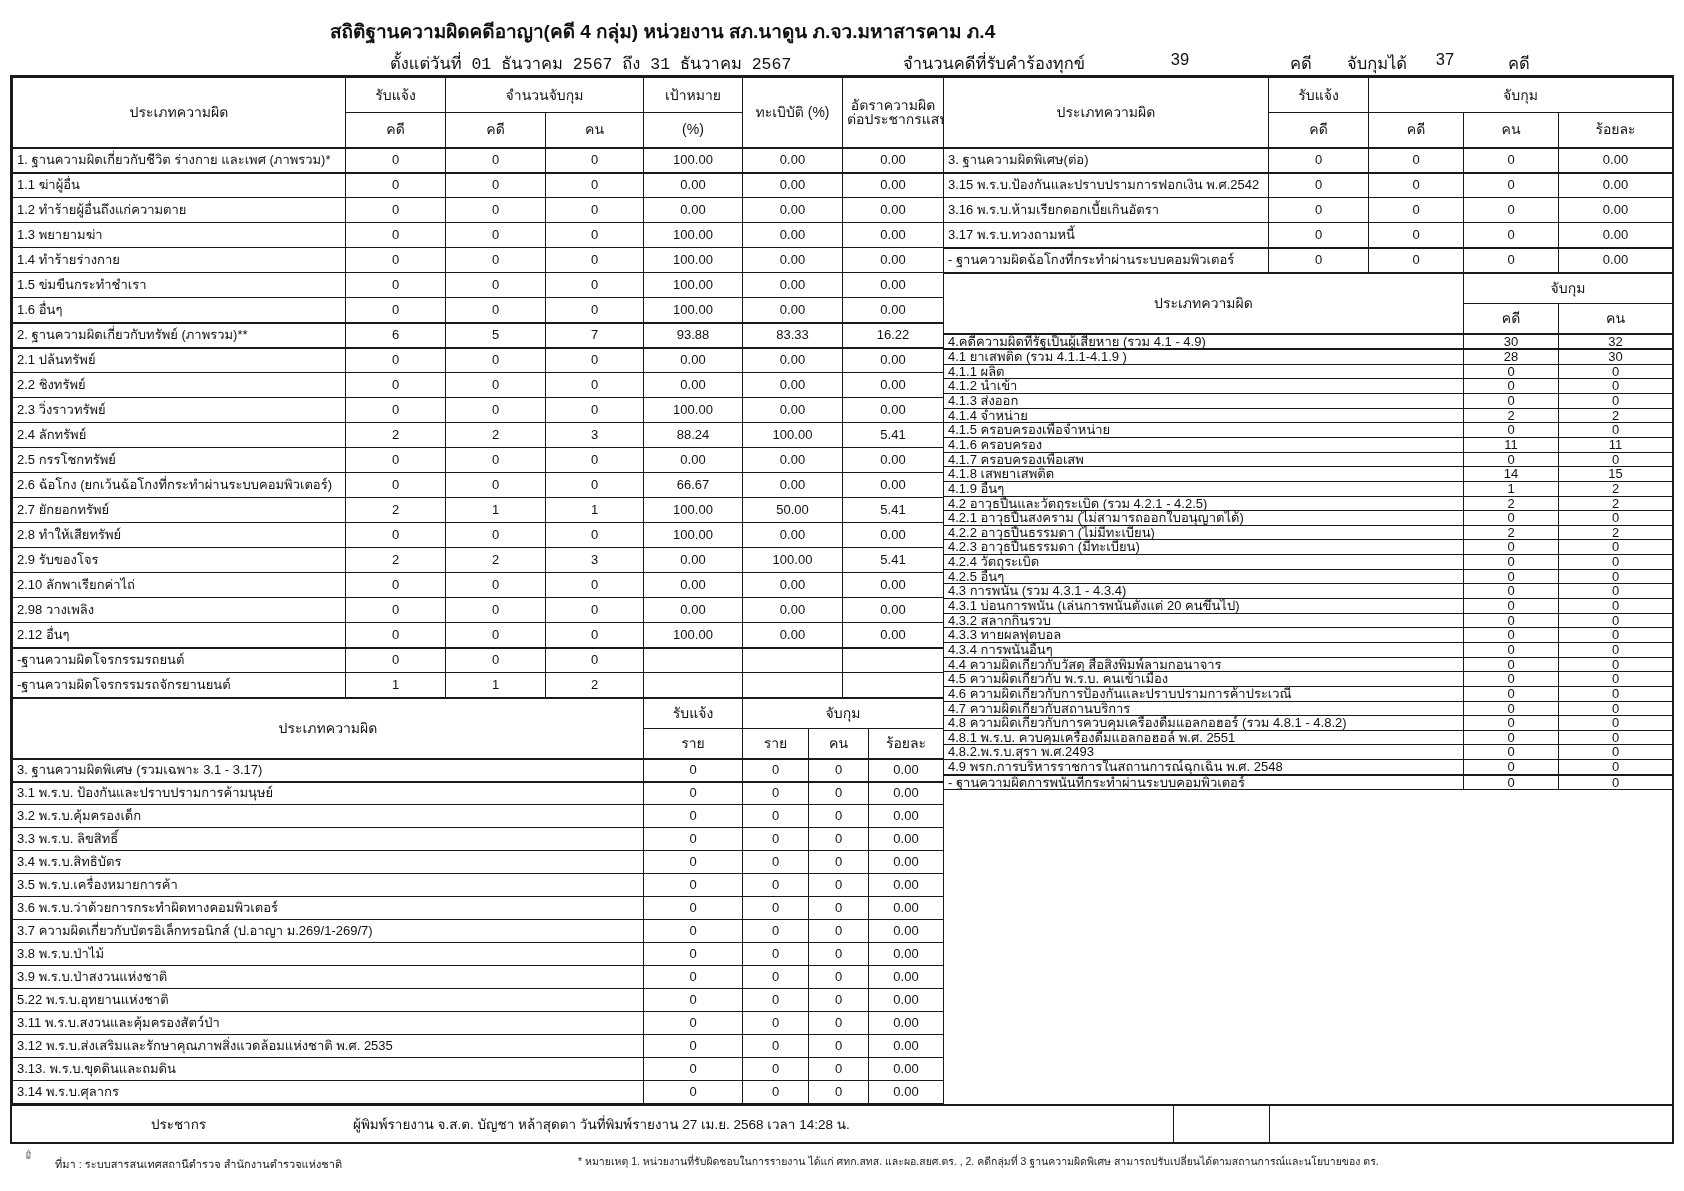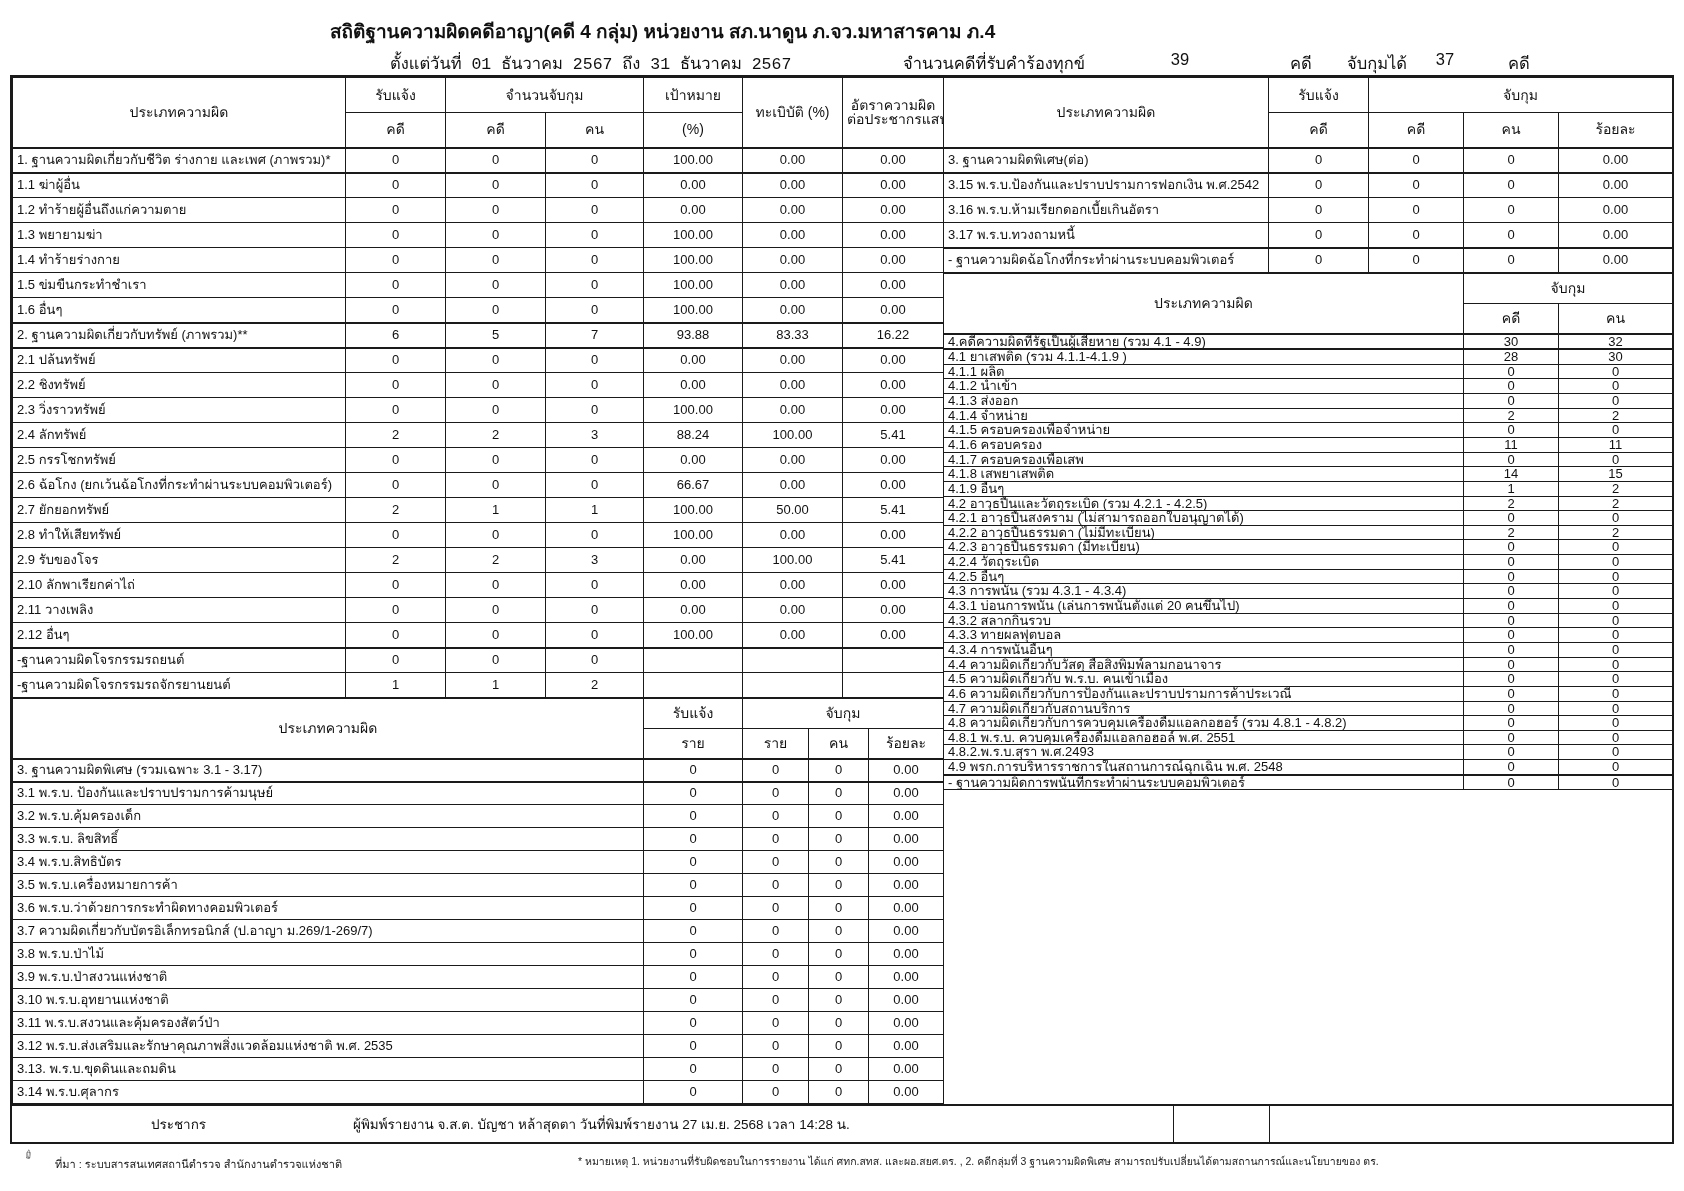--- a/index.html
+++ b/index.html
@@ -253,21 +253,21 @@
             <tr>
               <td class="lbl">2.10 ลักพาเรียกค่าไถ่</td>
               <td class="num">0</td>
               <td class="num">0</td>
               <td class="num">0</td>
               <td class="num">0.00</td>
               <td class="num">0.00</td>
               <td class="num">0.00</td>
             </tr>
             <tr>
-              <td class="lbl">2.11 วางเพลิง</td>
+              <td class="lbl">2.98 วางเพลิง</td>
               <td class="num">0</td>
               <td class="num">0</td>
               <td class="num">0</td>
               <td class="num">0.00</td>
               <td class="num">0.00</td>
               <td class="num">0.00</td>
             </tr>
             <tr>
               <td class="lbl">2.12 อื่นๆ</td>
               <td class="num">0</td>
@@ -384,21 +384,21 @@
               <td class="num">0.00</td>
             </tr>
             <tr>
               <td class="lbl">3.9 พ.ร.บ.ป่าสงวนแห่งชาติ</td>
               <td class="num">0</td>
               <td class="num">0</td>
               <td class="num">0</td>
               <td class="num">0.00</td>
             </tr>
             <tr>
-              <td class="lbl">3.10 พ.ร.บ.อุทยานแห่งชาติ</td>
+              <td class="lbl">5.22 พ.ร.บ.อุทยานแห่งชาติ</td>
               <td class="num">0</td>
               <td class="num">0</td>
               <td class="num">0</td>
               <td class="num">0.00</td>
             </tr>
             <tr>
               <td class="lbl">3.11 พ.ร.บ.สงวนและคุ้มครองสัตว์ป่า</td>
               <td class="num">0</td>
               <td class="num">0</td>
               <td class="num">0</td>

